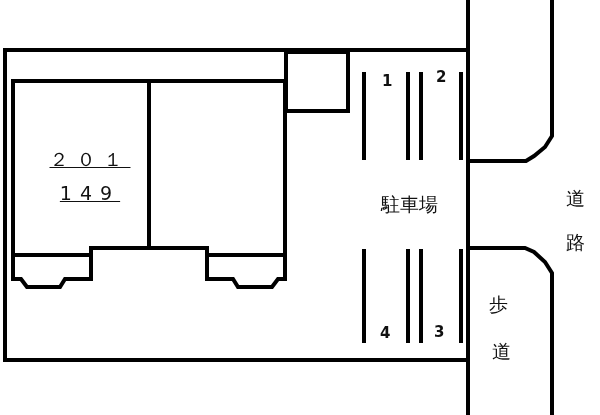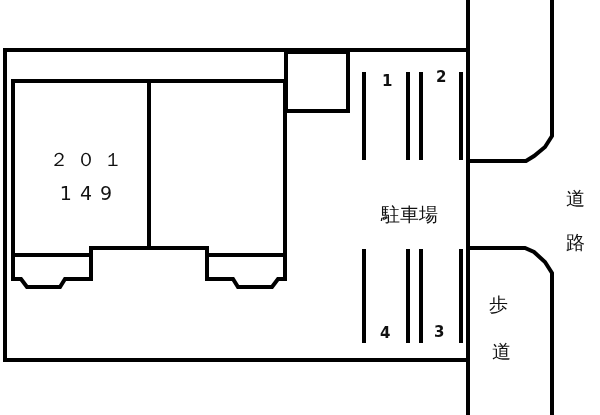--- a/index.html
+++ b/index.html
@@ -1,21 +1,21 @@
 <!DOCTYPE html>
 <html><head>
   <meta charset="utf-8">
   <style>
     html, body { margin: 0; padding: 0; background: #ffffff; }
     body { width: 600px; height: 415px; position: relative; overflow: hidden; font-family: "DejaVu Sans", sans-serif; }
     #plan { position: absolute; left: 0; top: 0; width: 600px; height: 415px; }
     .ln { stroke: #000; stroke-width: 4; fill: none; stroke-linejoin: miter; stroke-linecap: butt; }
     .thick { stroke: #000; stroke-width: 6; fill: none; }
     .lbl { position: absolute; color: #111; font-family: "DejaVu Sans", sans-serif; white-space: nowrap; }
-    .unit { font-size: 19px; letter-spacing: 8px; line-height: 34px; text-align: center; }
+    .unit { font-size: 19px; letter-spacing: 8px; line-height: 34px; text-align: center; text-decoration: underline; }
     .spot { font-size: 15px; font-weight: bold; }
     .jp { font-size: 19px; }
   </style>
 </head>
 <body>
 
 <svg id="plan" viewBox="0 0 600 415" xmlns="http://www.w3.org/2000/svg">
 
   <g>
     <polyline class="ln" points="468,50 5,50 5,360 468,360"></polyline>
@@ -55,21 +55,21 @@
   </g>
 </svg>
 
 <div class="lbl unit" style="left:45px; top:142px; width:90px;">
   <div>２０１</div>
   <div>149</div>
 </div>
 <div class="lbl unit" style="left:182px; top:142px; width:90px;">
 </div>
 
-<div class="lbl jp" style="left:381px; top:202px;">駐車場</div>
+<div class="lbl jp" style="left:381px; top:192px;">駐車場</div>
 <div class="lbl spot" style="left:382px; top:72px;">1</div>
 <div class="lbl spot" style="left:436px; top:68px;">2</div>
 <div class="lbl spot" style="left:434px; top:323px;">3</div>
 <div class="lbl spot" style="left:380px; top:324px;">4</div>
 
 <div class="lbl jp" style="left:566px; top:186px;">道</div>
 <div class="lbl jp" style="left:566px; top:230px;">路</div>
 
 <div class="lbl jp" style="left:489px; top:292px;">歩</div>
 <div class="lbl jp" style="left:492px; top:339px;">道</div>

